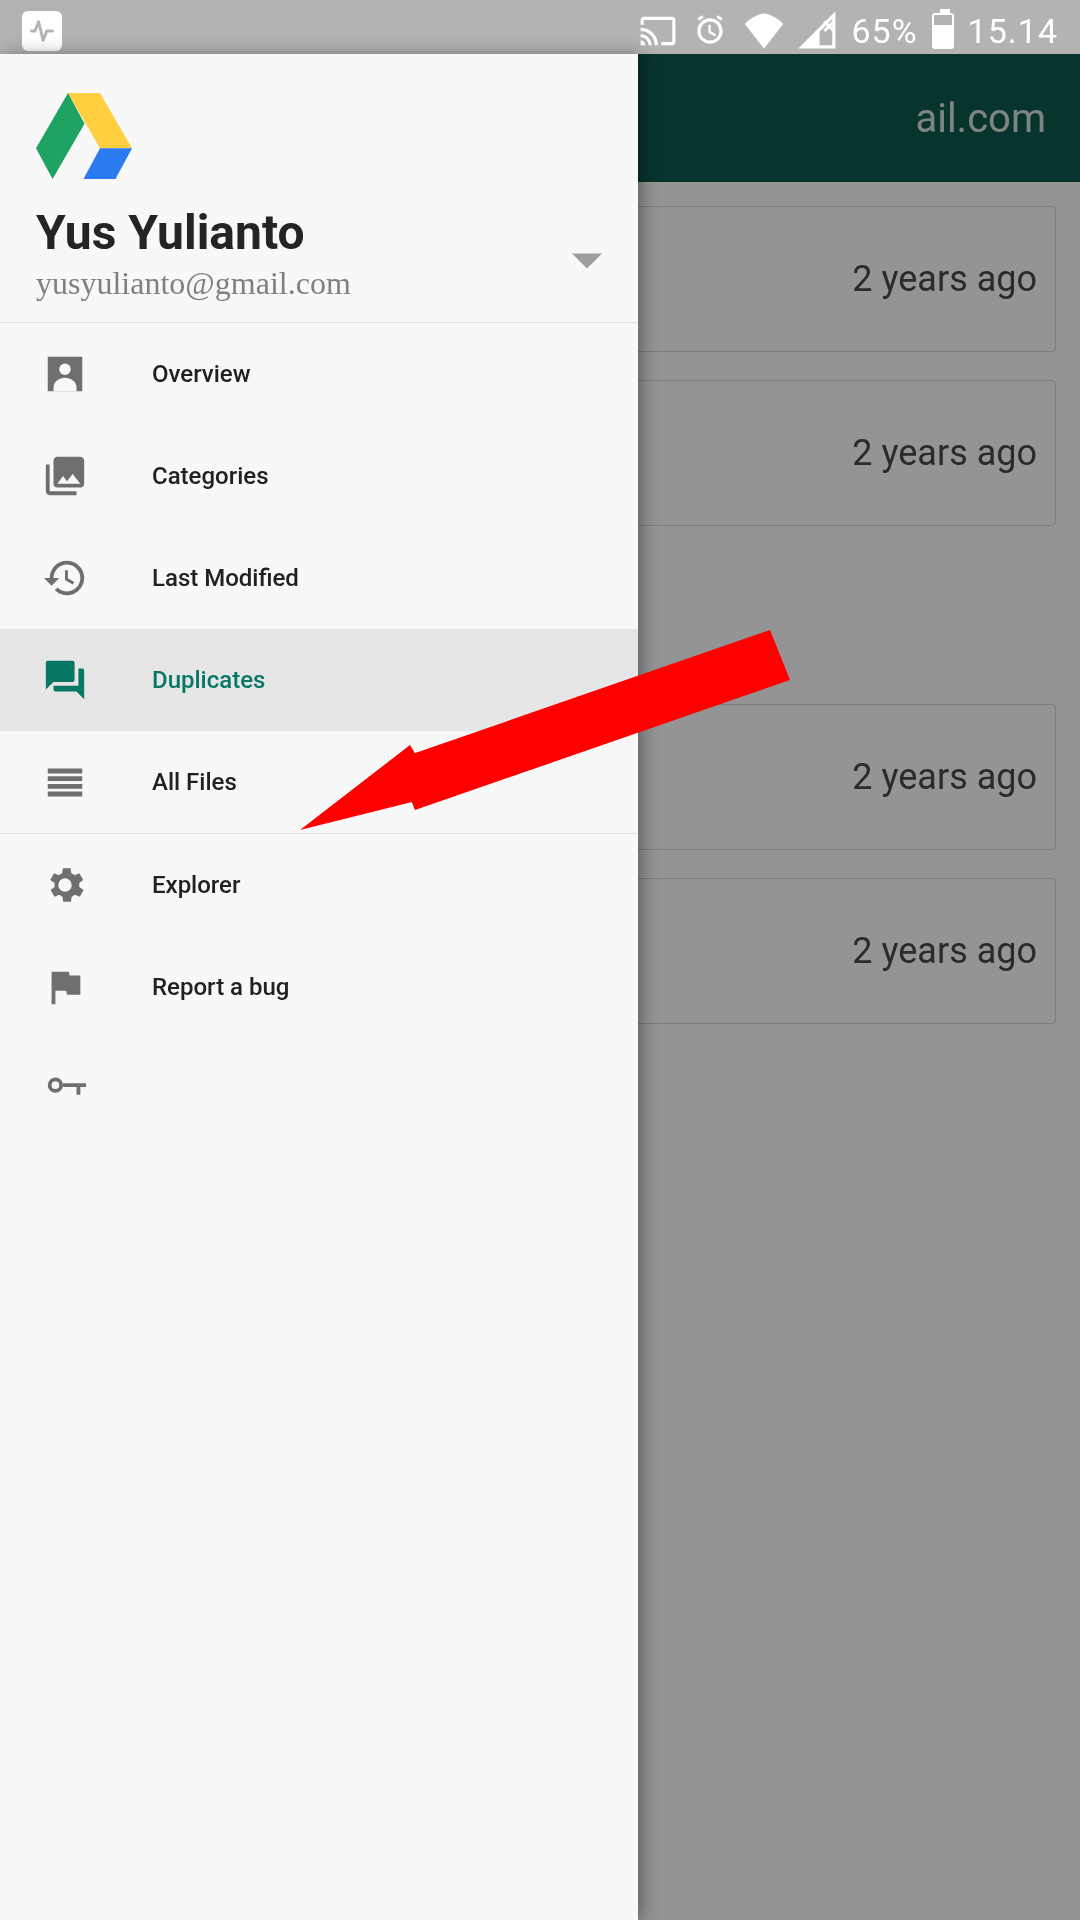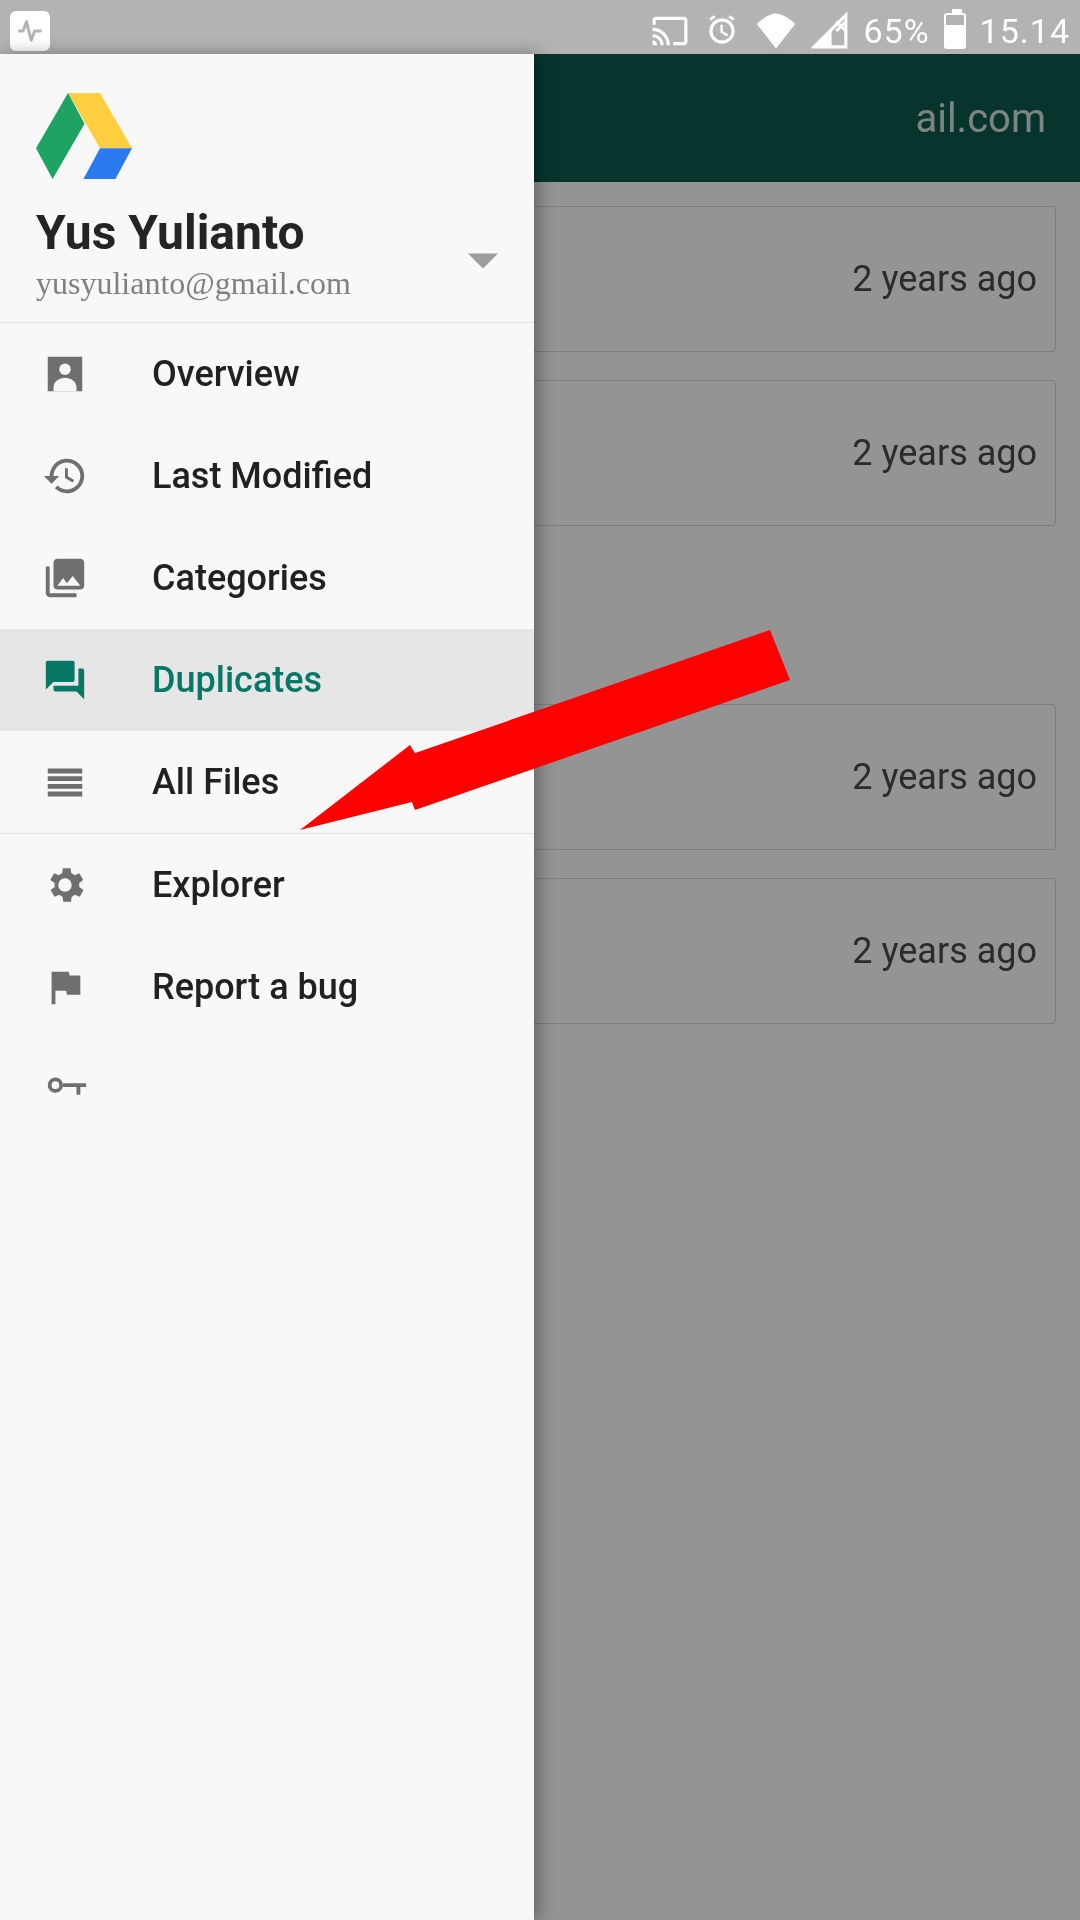--- a/index.html
+++ b/index.html
@@ -10,21 +10,21 @@
     background: #f5f5f5;
     overflow: hidden;
     position: relative;
   }
   
   .status-bar {
     height: 62px;
     background: #b3b3b3;
     display: flex;
     align-items: center;
-    padding: 0 10px;
+    padding: 0 22px;
     color: #fff;
     font-size: 34px;
   }
   .status-left { display: flex; align-items: center; gap: 10px; }
   .status-right { margin-left: auto; display: flex; align-items: center; gap: 14px; }
   .status-icon-box {
     width: 40px; height: 40px; background: #fff; border-radius: 6px;
     display: flex; align-items: center; justify-content: center;
   }
   .status-right svg { width: 38px; height: 38px; fill: #fff; display: block; }
@@ -62,21 +62,21 @@
   .file-card.with-gap { margin-top: 178px; }
 
   
   .scrim {
     position: absolute; top: 54px; left: 0; right: 0; bottom: 0;
     background: rgba(0,0,0,0.42);
   }
 
   
   .drawer {
-    position: absolute; top: 54px; left: 0; width: 534px; bottom: 0;
+    position: absolute; top: 54px; left: 0; width: 638px; bottom: 0;
     background: #f8f8f8;
     box-shadow: 4px 0 16px rgba(0,0,0,0.35);
     display: flex; flex-direction: column;
   }
   .drawer-header {
     padding: 36px 36px 20px 36px;
     border-bottom: 1px solid #e2e2e2;
     position: relative;
   }
   .drive-logo { width: 96px; height: 92px; display: block; }
@@ -88,21 +88,21 @@
   }
   .dropdown-caret {
     position: absolute; right: 36px; top: 198px;
   }
   .dropdown-caret svg { width: 30px; height: 18px; fill: #9d9d9d; }
 
   .drawer-list { flex: 1; overflow: hidden; }
   .nav-item {
     display: flex; align-items: center; height: 102px;
     padding-left: 40px; gap: 62px;
-    font-size: 36px; font-weight: 500; color: #212121;
+    font-size: 24px; font-weight: 500; color: #212121;
   }
   .nav-item.active { background: #e6e6e6; color: #077866; }
   .nav-item.active .nav-icon svg { fill: #077866; }
   .nav-icon { width: 50px; height: 50px; display: flex; align-items: center; justify-content: center; }
   .nav-icon svg { width: 46px; height: 46px; fill: #6f6f6f; }
   .nav-section-divider { height: 1px; background: #e2e2e2; }
 
   
   .arrow-annot {
     position: absolute;
@@ -197,32 +197,32 @@
             <path d="M3 3h18v18H3z" fill="#6f6f6f"></path>
             <circle cx="12" cy="9.5" r="3" fill="#f8f8f8"></circle>
             <path d="M6 19c0-3 3-5 6-5s6 2 6 5v2H6z" fill="#f8f8f8"></path>
           </svg>
       </span>
       <span>Overview</span>
     </div>
     <div class="nav-item">
       <span class="nav-icon">
         <svg viewBox="0 0 24 24">
+            <path d="M22 16V4c0-1.1-.9-2-2-2H8c-1.1 0-2 .9-2 2v12c0 1.1.9 2 2 2h12c1.1 0 2-.9 2-2zm-11-4 2 2.7 3-3.7 4 5H8l3-4zM2 6v14c0 1.1.9 2 2 2h14v-2H4V6H2z"></path>
+          </svg>
+      </span>
+      <span>Categories</span>
+    </div>
+    <div class="nav-item">
+      <span class="nav-icon">
+        <svg viewBox="0 0 24 24">
             <path d="M13 3a9 9 0 0 0-9 9H1l4 4 4-4H6a7 7 0 1 1 2.1 5l-1.4 1.4A9 9 0 1 0 13 3zm-1 5v5l4 2.4.8-1.3-3.3-2V8z"></path>
           </svg>
       </span>
       <span>Last Modified</span>
-    </div>
-    <div class="nav-item">
-      <span class="nav-icon">
-        <svg viewBox="0 0 24 24">
-            <path d="M22 16V4c0-1.1-.9-2-2-2H8c-1.1 0-2 .9-2 2v12c0 1.1.9 2 2 2h12c1.1 0 2-.9 2-2zm-11-4 2 2.7 3-3.7 4 5H8l3-4zM2 6v14c0 1.1.9 2 2 2h14v-2H4V6H2z"></path>
-          </svg>
-      </span>
-      <span>Categories</span>
     </div>
     <div class="nav-item active">
       <span class="nav-icon">
         <svg viewBox="0 0 24 24">
             <path d="M21 6h-2v9H6v2c0 .55.45 1 1 1h11l4 4V7c0-.55-.45-1-1-1zm-4 6V3c0-.55-.45-1-1-1H3c-.55 0-1 .45-1 1v14l4-4h10c.55 0 1-.45 1-1z"></path>
           </svg>
       </span>
       <span>Duplicates</span>
     </div>
     <div class="nav-item">

